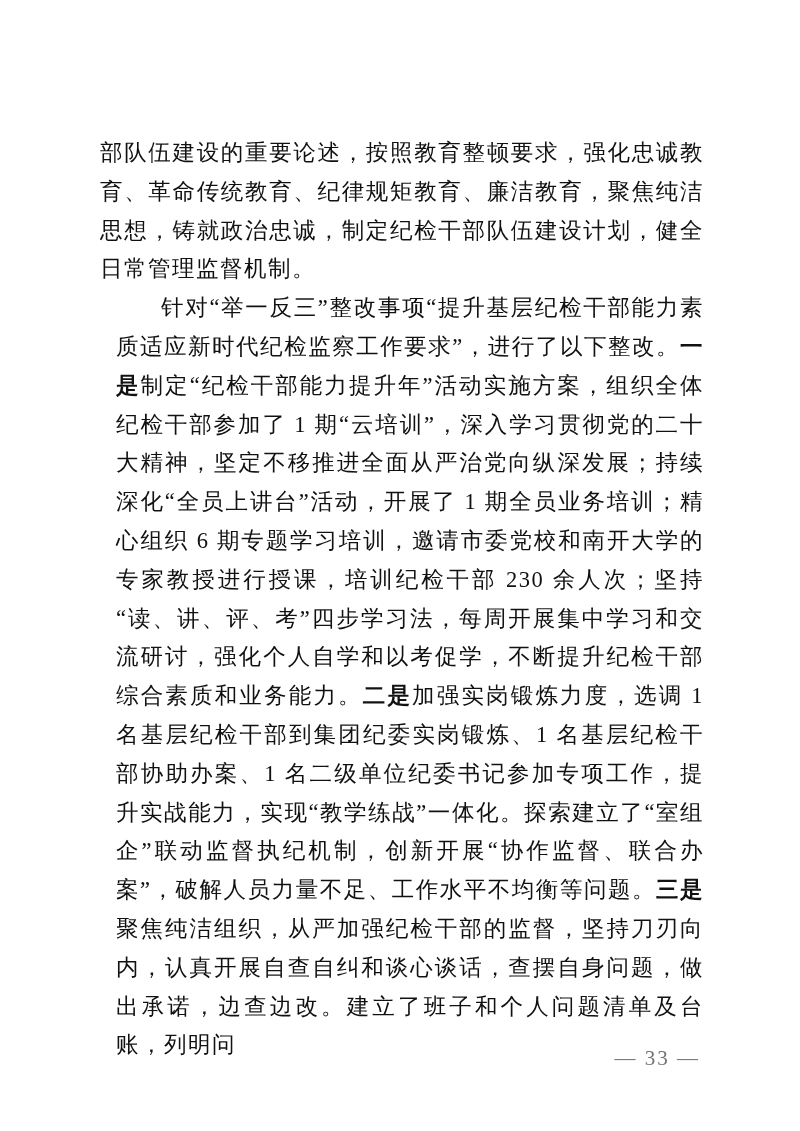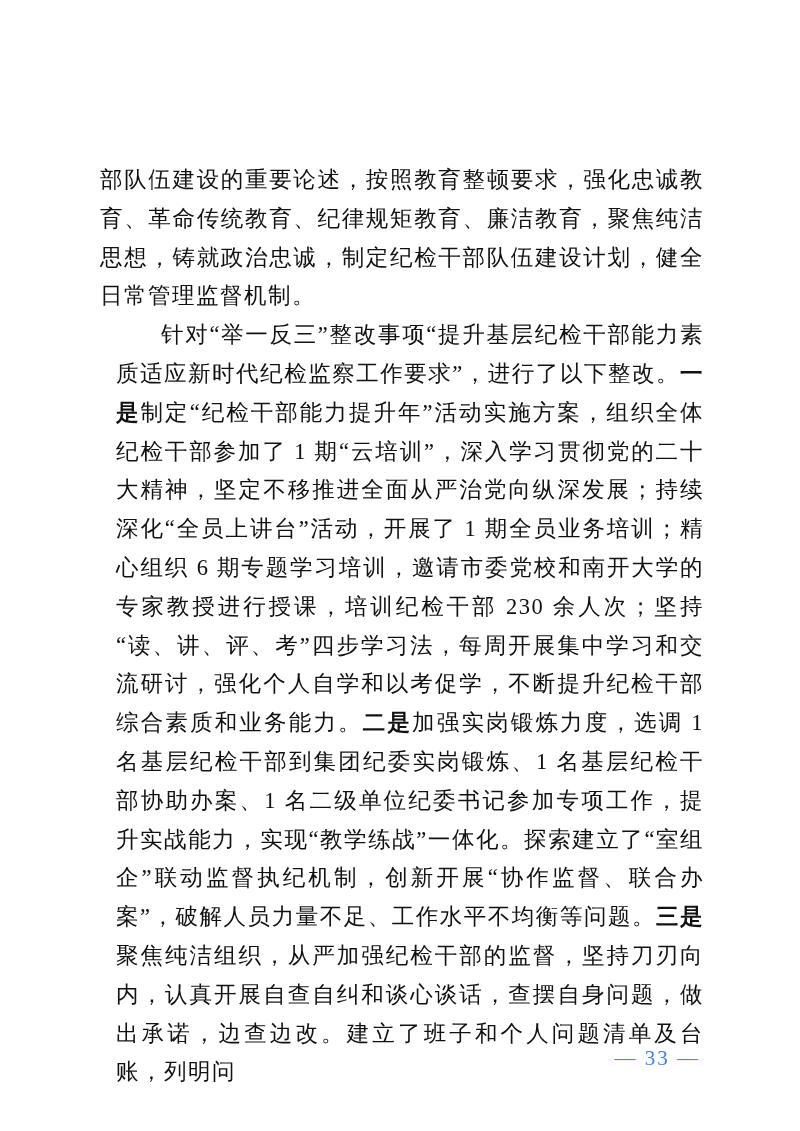--- a/index.html
+++ b/index.html
@@ -12,21 +12,21 @@
     width: 800px;
     height: 1131px;
     background: #ffffff;
     overflow: hidden;
     font-family: "Liberation Serif", "DejaVu Serif", serif;
     color: #111111;
   }
   .content {
     position: absolute;
     left: 100px;
-    top: 161px;
+    top: 134px;
     width: 604px;
   }
   .para {
     margin: 0;
     font-size: 22.5px;
     line-height: 38.8px;
     text-align: justify;
     letter-spacing: 1.5px;
     word-break: break-all;
   }
@@ -37,21 +37,21 @@
   .seg-bold {
     font-weight: 700;
     font-family: "Liberation Sans", "DejaVu Sans", sans-serif;
   }
   .footer {
     position: absolute;
     right: 100px;
     top: 1046px;
     font-size: 21px;
     letter-spacing: 2px;
-    color: #3b82f6;
+    color: #737373;
     font-family: "Liberation Serif", "DejaVu Serif", serif;
   }
 </style>
 </head>
 <body>
 
 <div class="page">
   <div class="content">
 
     <p class="para"><span>部队伍建设的重要论述，按照教育整顿要求，强化忠诚教育、革命传统教育、纪律规矩教育、廉洁教育，聚焦纯洁思想，铸就政治忠诚，制定纪检干部队伍建设计划，健全日常管理监督机制。</span></p>

